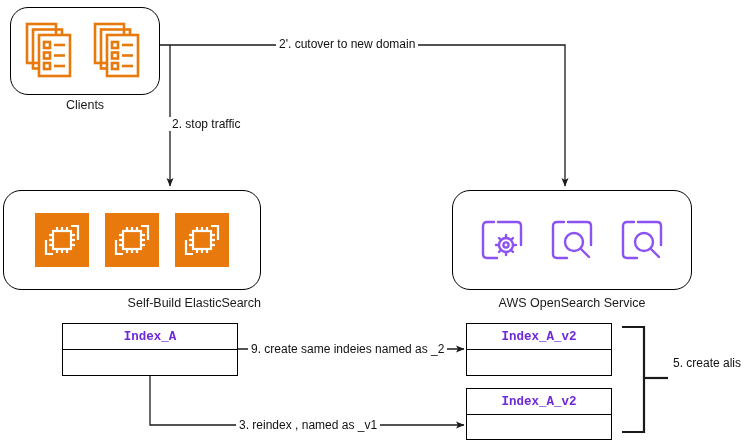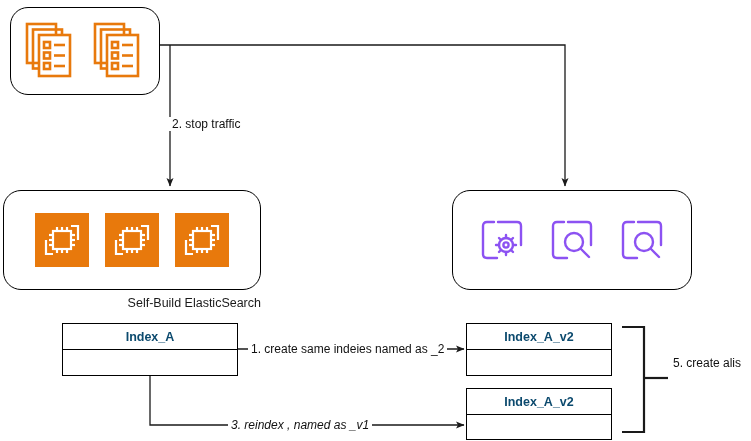--- a/index.html
+++ b/index.html
@@ -62,22 +62,23 @@
     box-sizing: border-box;
   }
   .index-head {
     height: 26px;
     border-bottom: 1.6px solid #000000;
     display: flex;
     align-items: center;
     justify-content: center;
     font-size: 12.5px;
     font-weight: bold;
-    color: #0c4a6e;
+    color: #6d28d9;
     box-sizing: border-box;
+    font-family: Liberation Mono, monospace;
   }
   .index-body {
     height: 26px;
     box-sizing: border-box;
   }
   .client-stack {
     position: relative;
     width: 54px;
     height: 60px;
   }
@@ -161,20 +162,21 @@
             <rect x="20" y="31.5" width="6" height="6"></rect>
             <line x1="30" y1="34.5" x2="41" y2="34.5"></line>
             <rect x="20" y="42" width="6" height="6"></rect>
             <line x1="30" y1="45" x2="41" y2="45"></line>
           </g>
         </svg>
       </span>
 
     </div>
   </div>
+  <div class="caption" style="left:10px; top:98px; width:150px;">Clients</div>
 
   <div class="group-box" style="left:3px; top:190px; width:258px; height:100px;">
     <div class="icon-row" style="gap:16px;">
 
       <span class="es-tile">
         <svg width="44" height="44" viewBox="0 0 44 44" xmlns="http://www.w3.org/2000/svg">
           <g fill="none" stroke="#ffffff" stroke-width="2.2">
             <rect x="13" y="13" width="18" height="18"></rect>
             <path d="M31,8 L38,8 L38,22"></path>
             <path d="M13,36 L6,36 L6,22"></path>
@@ -281,38 +283,40 @@
             <path d="M17,7 L10,7 Q6,7 6,11 L6,39 Q6,43 10,43 L20,43"></path>
             <path d="M21,7 L40,7 Q44,7 44,11 L44,30"></path>
             <circle cx="27" cy="27" r="9"></circle>
             <line x1="34" y1="34" x2="42" y2="42"></line>
           </g>
         </svg>
       </span>
 
     </div>
   </div>
+  <div class="caption" style="left:452px; top:296px; width:240px;">AWS OpenSearch Service</div>
 
   <div class="index-table" style="left:62px; top:323px; width:176px; height:53px;">
     <div class="index-head">Index_A</div>
     <div class="index-body"></div>
   </div>
 
   <div class="index-table" style="left:466px; top:323px; width:146px; height:53px;">
     <div class="index-head">Index_A_v2</div>
     <div class="index-body"></div>
   </div>
 
   <div class="index-table" style="left:466px; top:388px; width:146px; height:52px;">
     <div class="index-head">Index_A_v2</div>
     <div class="index-body"></div>
   </div>
 
+  <div class="edge-label" style="left:276px; top:37px;">2'. cutover to new domain</div>
 
   <div class="edge-label" style="left:133px; top:117px;margin-left:36px;">2. stop traffic</div>
 
-  <div class="edge-label" style="left:248px; top:342px;">1. create same indeies named as _2</div>
-
-  <div class="edge-label" style="left:228px; top:418px;font-style:italic;">3. reindex , named as _v1</div>
+  <div class="edge-label" style="left:248px; top:342px;">9. create same indeies named as _2</div>
+
+  <div class="edge-label" style="left:236px; top:418px;">3. reindex , named as _v1</div>
 
   <div class="edge-label" style="left:670px; top:356px;">5. create alis</div>
 
 </div>
 
 </body></html>

